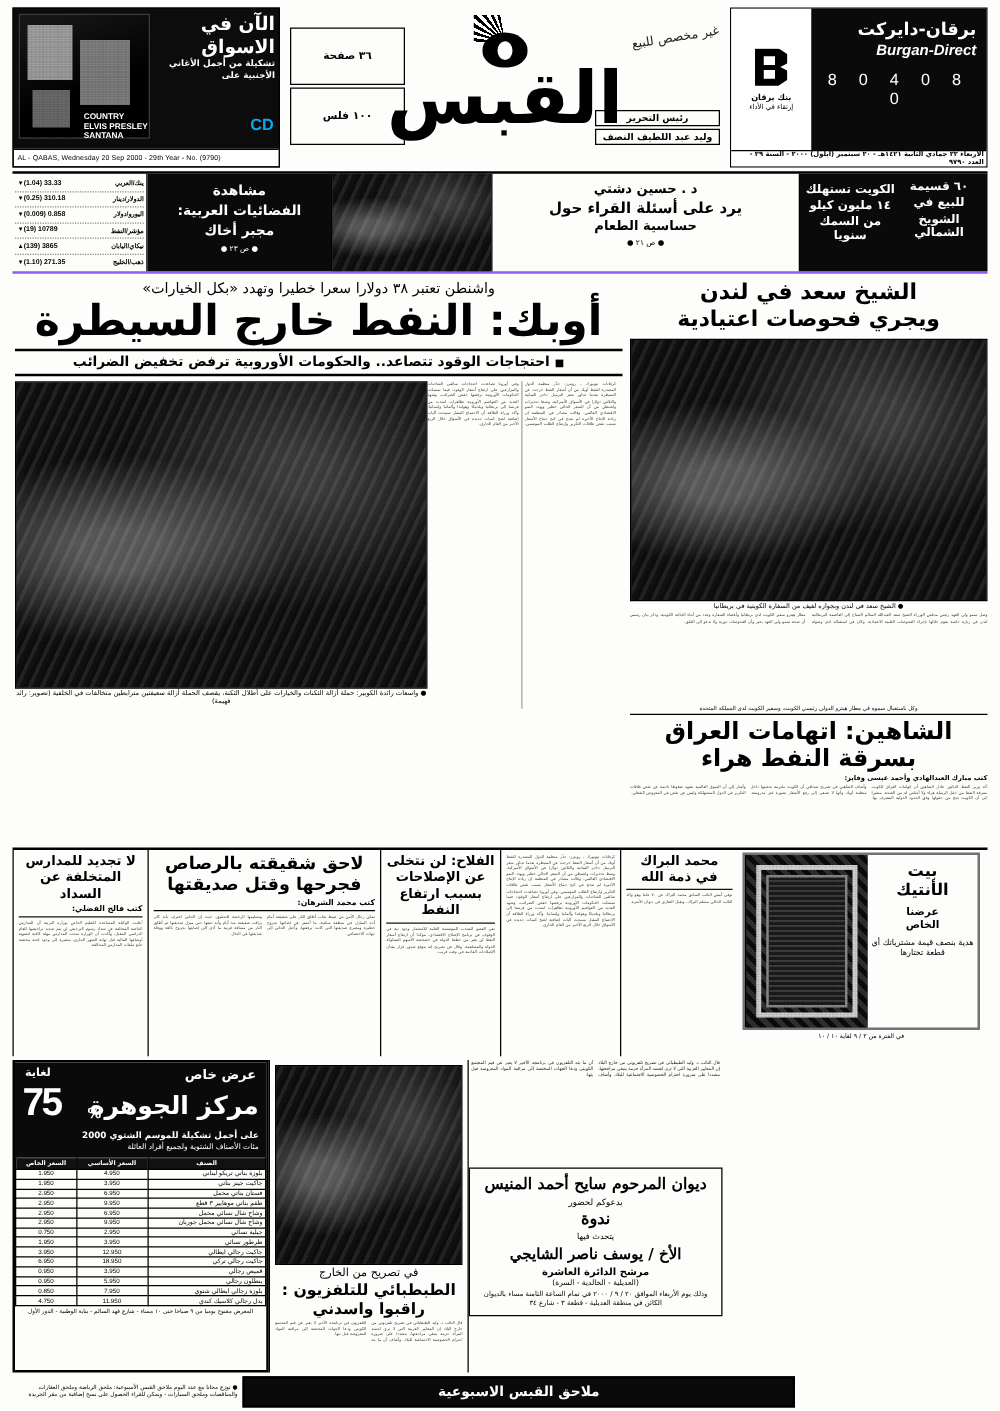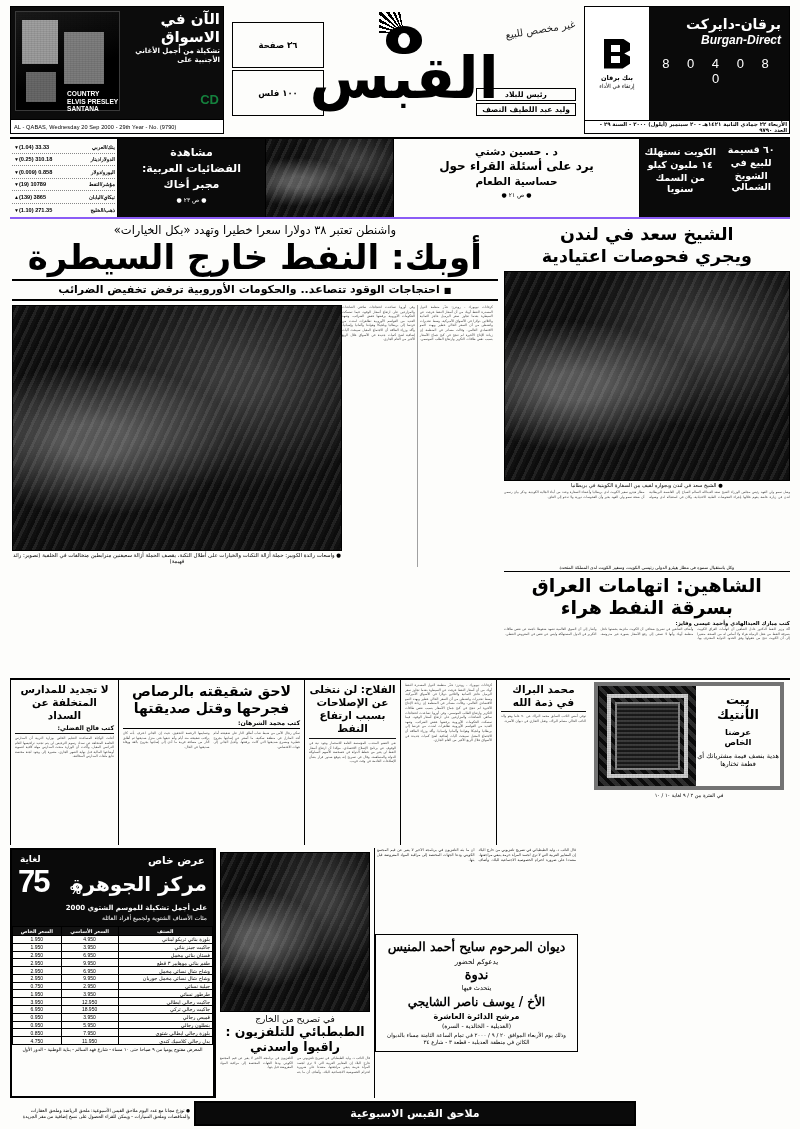--- a/index.html
+++ b/index.html
@@ -84,21 +84,21 @@
   .cd-ad-imgs .sq {
     position:absolute; background:#cfcfcf;
   }
   .cd-ad-text {
     position:absolute; right:3px; top:3px; width:100px;
     text-align:right; direction:rtl; color:#fff;
   }
   .cd-ad-text .l1 { font-size:15px; font-weight:bold; letter-spacing:-.3px;}
   .cd-ad-text .l2 { font-size:7px; line-height:8.6px; font-weight:bold; margin-top:1px;}
   .cd-ad-cd {
-    position:absolute; right:4px; bottom:26px; color:#15803d;
+    position:absolute; right:4px; bottom:26px; color:#0ea5e9;
     font-size:13px; font-weight:bold; font-family:"Liberation Sans", sans-serif;margin-top:32px;
   }
   .cd-ad-artists {
     position:absolute; left:56px; bottom:20px; color:#fff;
     font-size:6.6px; line-height:7.6px; font-weight:bold;
     font-family:"Liberation Sans", sans-serif; text-align:left;
   }
   .mh-imprint {
     position:absolute; left:0; right:0; bottom:0; height:14px;
     background:#fff; color:#000; border-top:1px solid #000;
@@ -310,21 +310,21 @@
 
   .mid-col { width: 160px; padding:0 4px; border-left:1px solid #000; border-right:1px solid #000;}
   .mid-photo { height: 160px; border:1px solid #000; margin-top:4px;}
   .tab-head {
     font-size:9px; direction:rtl; text-align:center; margin-top:2px;
   }
   .tab-head2 { font-size:12.5px; font-weight:bold; direction:rtl; text-align:center; line-height:15px;}
 
   .right-ad { width: 205px; padding-right:2px;}
   .antique {
-    display:flex; direction:ltr; border:4px solid #737373; height: 108px;
+    display:flex; direction:ltr; border:2px solid #737373; height: 142px;
   }
   .antique-img { width:98px; background:
       repeating-linear-gradient(45deg,#0b0b0b 0 4px,#2e2e2e 4px 8px),
       radial-gradient(circle at 50% 50%, #555, #000);
       border-left:1px solid #000; position:relative;}
   .antique-img .frm { position:absolute; inset:8px; border:4px solid #cfcfcf; }
   .antique-img .frm2{ position:absolute; inset:16px; border:2px solid #888;
       background: repeating-linear-gradient(0deg,#1a1a1a 0 2px,#3d3d3d 2px 4px);}
   .antique-txt { flex:1; direction:rtl; text-align:center; padding-top:6px;}
   .antique-txt .a1 { font-size:13px; font-weight:bold; letter-spacing:3px;}
@@ -388,21 +388,21 @@
             <div class="disc"></div>
             <div class="hole"></div>
         </div>
         <div class="logo-ar">القبس</div>
       </div>
       <div class="mh-boxes">
         <div>٣٦ صفحة</div>
         <div>١٠٠ فلس</div>
       </div>
       <div class="mh-editor">
-        <div>رئيس للبلاد</div>
+        <div>رئيس التحرير</div>
         <div>وليد عبد اللطيف النصف</div>
       </div>
     </div>
 
     <div class="mh-right">
       <div class="bd-ad">
         <div class="bd-left">
           <div class="bd-logo">
             <div class="b1"></div>
               <div class="b2"></div>

